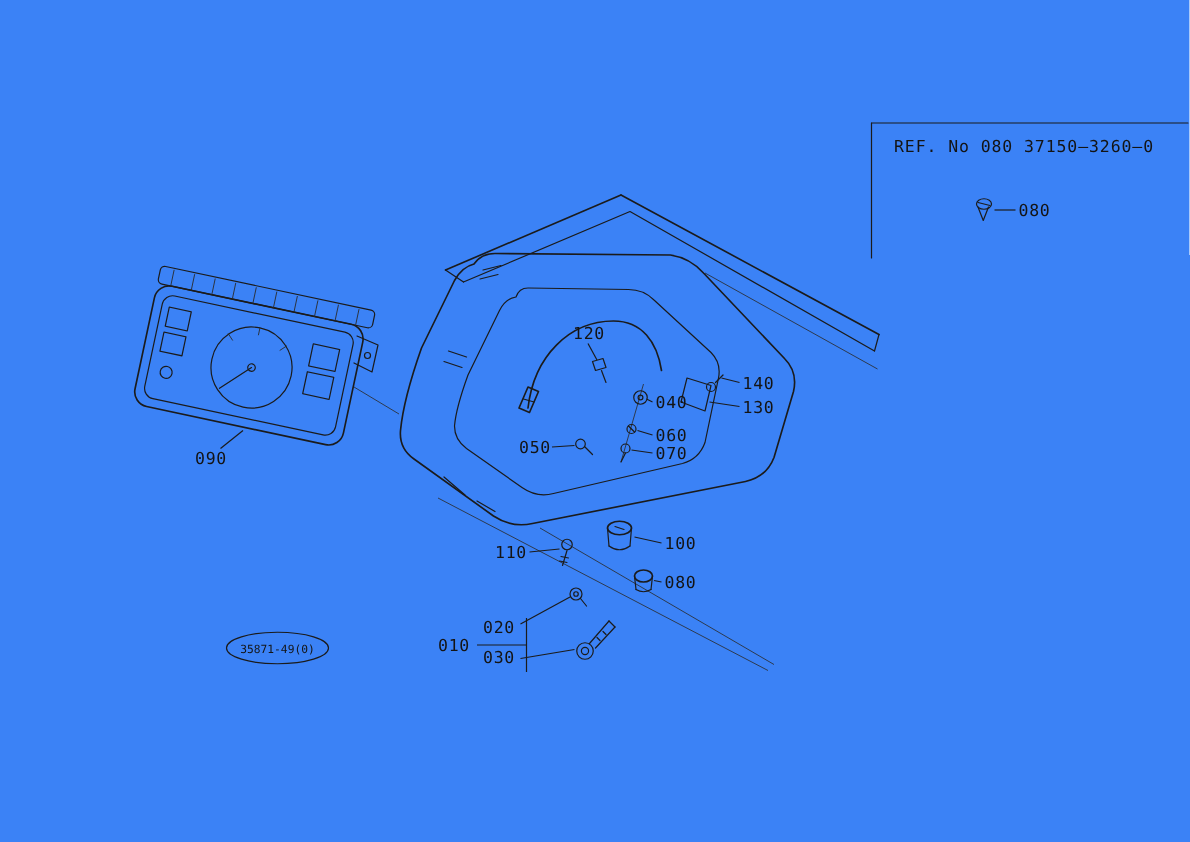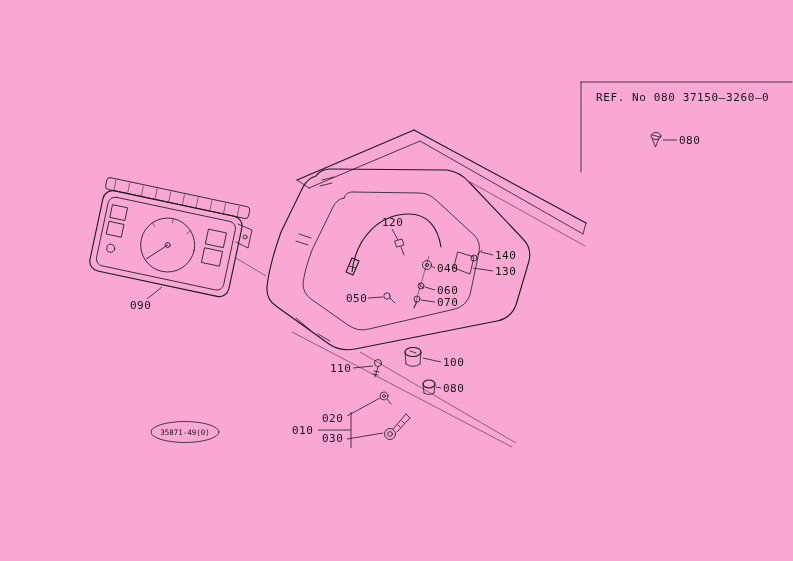--- a/index.html
+++ b/index.html
@@ -1,20 +1,20 @@
 <!DOCTYPE html>
 <html><head>
 <meta charset="utf-8">
 <style>
   html, body { margin: 0; padding: 0; background: #ffffff; }
   .canvas {
     position: relative;
     width: 793px;
     height: 561px;
-    background: #f9a8d4;
+    background: #3b82f6;
     overflow: hidden;
     font-family: "DejaVu Sans Mono", "Liberation Mono", monospace;
   }
   svg { position: absolute; left: 0; top: 0; }
   .ln   { stroke: #1b1b1b; stroke-width: 1.1; fill: none; stroke-linecap: round; stroke-linejoin: round; }
   .ln2  { stroke: #1b1b1b; stroke-width: 0.8; fill: none; stroke-linecap: round; stroke-linejoin: round; }
   .thin { stroke: #2a2a2a; stroke-width: 0.55; fill: none; }
   .ld   { stroke: #1b1b1b; stroke-width: 0.8; fill: none; }
   .lbl  { font: 11px "DejaVu Sans Mono", monospace; fill: #141414; letter-spacing: 0.5px; }
   .ref-text { font: 11px "DejaVu Sans Mono", monospace; fill: #141414; letter-spacing: 0.6px; }

